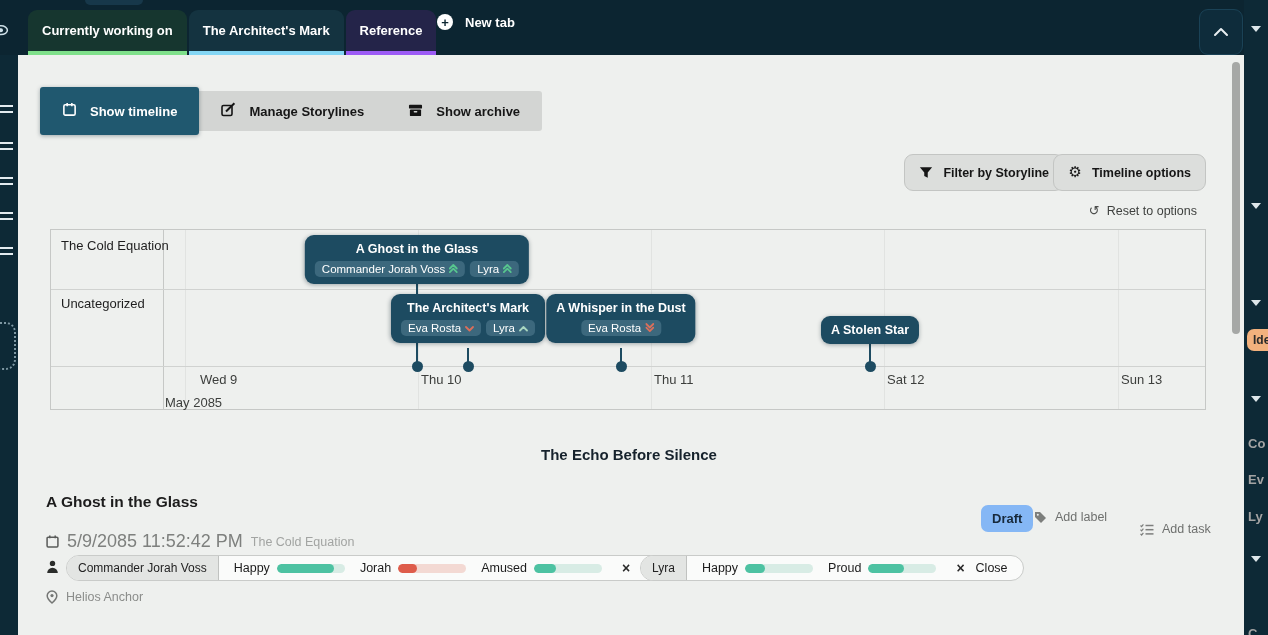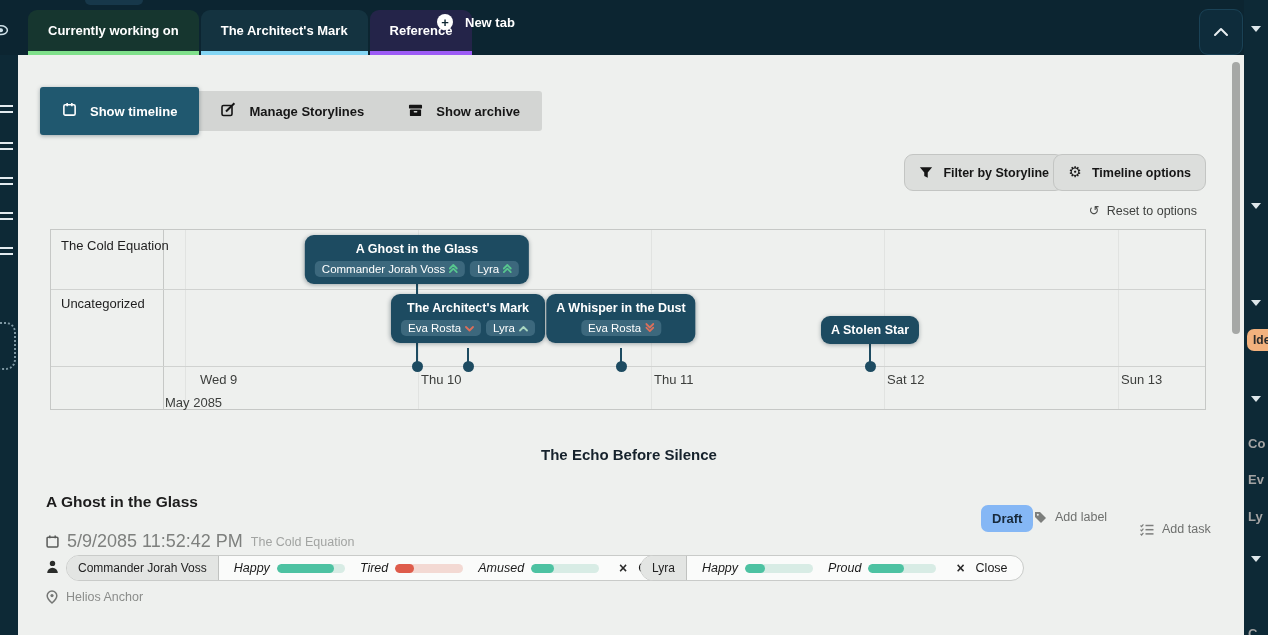--- a/index.html
+++ b/index.html
@@ -3,21 +3,21 @@
 <meta charset="utf-8">
 <style>
   html,body{margin:0;padding:0;}
   #app{position:relative;width:1268px;height:635px;overflow:hidden;background:#eef0ee;
        font-family:"Liberation Sans",sans-serif;color:#1c1c1c;}
   
   .topbar{position:absolute;left:0;top:0;width:1268px;height:55px;background:#0c2531;}
   .top-notch{position:absolute;left:85px;top:0;width:58px;height:5px;background:#17384a;border-radius:0 0 7px 7px;}
   .eye-wrap{position:absolute;left:-7px;top:23px;}
   .tabs{position:absolute;left:28px;top:10px;display:flex;gap:2px;height:45px;}
-  .tab{display:flex;align-items:center;justify-content:center;padding:0 20px;border-radius:9px 9px 0 0;
+  .tab{display:flex;align-items:center;justify-content:center;padding:0 14px;border-radius:9px 9px 0 0;
        color:#fff;font-size:13px;font-weight:bold;border-bottom:4px solid transparent;box-sizing:border-box;white-space:nowrap;}
   .new-tab{position:absolute;left:437px;top:14px;display:flex;align-items:center;gap:12px;color:#fff;
        font-size:13px;font-weight:bold;cursor:pointer;}
   .plus-circle{width:16px;height:16px;border-radius:50%;background:#fff;color:#0c2531;display:flex;
        align-items:center;justify-content:center;font-size:13px;font-weight:bold;line-height:1;}
   .collapse-btn{position:absolute;left:1199px;top:9px;width:44px;height:46px;background:#0e2c3b;
        border:1px solid #1a4256;border-radius:9px;display:flex;align-items:center;justify-content:center;box-sizing:border-box;}
   
   .left-strip{position:absolute;left:0;top:55px;width:18px;height:580px;background:#0d2936;overflow:hidden;}
   .drag-handle{position:absolute;left:0;width:13px;height:8px;border-top:2.5px solid #e2ebef;border-bottom:2.5px solid #e2ebef;box-sizing:border-box;}
@@ -64,21 +64,21 @@
   .meta-storyline{font-size:12.5px;color:#a2a4a2;}
   .draft-badge{position:absolute;left:981px;top:505px;height:27px;padding:0 11px;background:#85b7f5;color:#17293b;
        font-size:13px;font-weight:bold;border-radius:7px;display:flex;align-items:center;cursor:pointer;}
   .ghost-action{position:absolute;top:510px;display:flex;align-items:center;gap:8px;font-size:12.5px;color:#6e706e;cursor:pointer;}
   .person-icon-wrap{position:absolute;left:46px;top:560px;}
   .char-pill{position:absolute;top:555px;height:26px;background:#fafbfa;border:1px solid #c9cbc9;border-radius:13px;
        display:flex;align-items:center;box-sizing:border-box;overflow:hidden;}
   .char-name{background:#e3e5e3;border-right:1px solid #c0c2c0;height:100%;display:flex;align-items:center;
        padding:0 11px;font-size:12px;color:#222;white-space:nowrap;}
   .mood-group{display:flex;align-items:center;gap:7px;margin-left:15px;white-space:nowrap;}
-  .mood-label{font-size:12.5px;color:#1c1c1c;font-style:italic;}
+  .mood-label{font-size:12.5px;color:#1c1c1c;}
   .mood-track{width:68px;height:9px;border-radius:5px;overflow:hidden;}
   .mood-fill{height:100%;border-radius:5px;}
   .close-group{display:flex;align-items:center;gap:11px;margin-left:20px;margin-right:15px;cursor:pointer;}
   .close-x{font-size:14px;font-weight:bold;color:#2a2a2a;line-height:1;}
   .close-label{font-size:12.5px;color:#1c1c1c;}
   .location-row{position:absolute;left:46px;top:590px;display:flex;align-items:center;gap:8px;}
   .location-text{font-size:12.5px;color:#8b8d8b;}
 </style>
 </head>
 <body>
@@ -301,21 +301,21 @@
   <div id="char-pills">
       <div class="char-pill" style="left: 66px;">
         <div class="char-name">Commander Jorah Voss</div>
         <div class="mood-group">
           <span class="mood-label">Happy</span>
           <div class="mood-track" style="background: rgb(216, 236, 229);">
             <div class="mood-fill" style="width: 84%; background: rgb(77, 194, 162);"></div>
           </div>
         </div>
         <div class="mood-group">
-          <span class="mood-label">Tired</span>
+          <span class="mood-label">Jorah</span>
           <div class="mood-track" style="background: rgb(243, 217, 211);">
             <div class="mood-fill" style="width: 28%; background: rgb(222, 92, 75);"></div>
           </div>
         </div>
         <div class="mood-group">
           <span class="mood-label">Amused</span>
           <div class="mood-track" style="background: rgb(216, 236, 229);">
             <div class="mood-fill" style="width: 33%; background: rgb(77, 194, 162);"></div>
           </div>
         </div>

